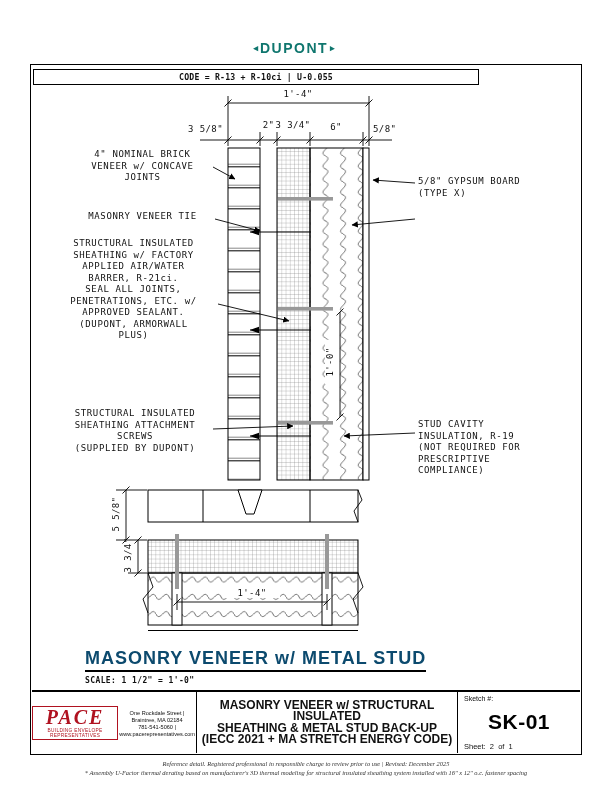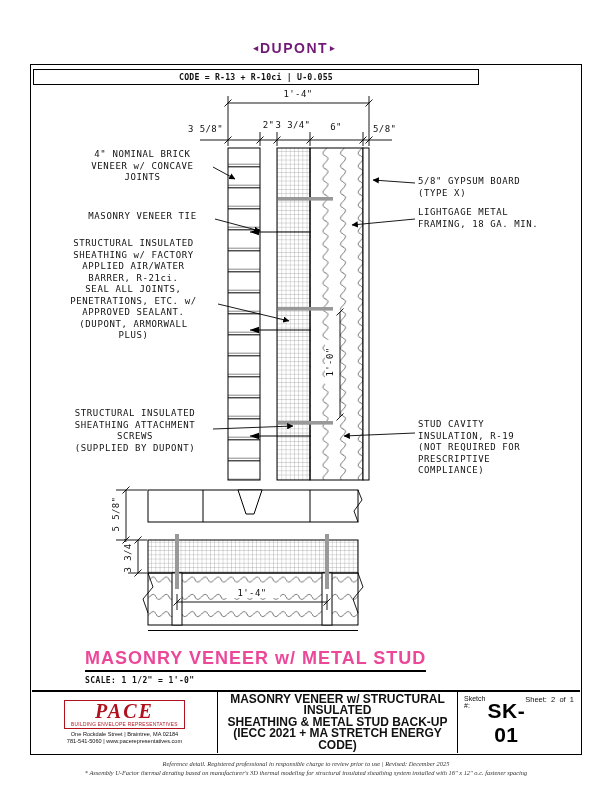--- a/index.html
+++ b/index.html
@@ -6,42 +6,42 @@
   html,body{background:#e8e8e8}
   .page{position:relative;width:612px;height:792px;background:#fff;margin:0 auto;
         font-family:"DejaVu Sans Mono",monospace;color:#111;overflow:hidden}
   .abs{position:absolute}
   .draft{font-size:9px;letter-spacing:.6px;line-height:11.5px;white-space:pre-line}
   .dim{font-size:9px;letter-spacing:.4px;white-space:nowrap}
   .ctr{text-align:center}
   .rot{transform:rotate(-90deg)}
   .wbg{background:#fff;padding:0 2px}
 
-  .logo{top:38px;left:0;width:588px;text-align:center;color:#701a75;
+  .logo{top:38px;left:0;width:588px;text-align:center;color:#0f766e;
         font-family:"Liberation Sans",sans-serif;font-weight:bold}
   .logo .word{font-size:14px;letter-spacing:1.5px;vertical-align:middle}
   .logo .tri{font-size:9px;vertical-align:middle;padding:0 2px}
 
   .frame{left:30px;top:64px;width:552px;height:691px;border:1.8px solid #000}
 
   .codebar{left:33px;top:69px;width:446px;height:16px;display:flex;gap:3px}
   .codebox{flex:1;border:1.6px solid #000;font-weight:bold;font-size:8.2px;letter-spacing:.2px;
            display:flex;align-items:center;justify-content:center;background:#fff;white-space:nowrap}
 
   .dtitle{left:85px;top:648px;font-family:"Liberation Sans",sans-serif;font-weight:bold;
-          font-size:18px;letter-spacing:1px;border-bottom:2.5px solid #000;padding-bottom:1px;color:#ec4899}
+          font-size:18px;letter-spacing:1px;border-bottom:2.5px solid #000;padding-bottom:1px;color:#0c4a6e}
   .dscale{left:85px;top:676px;font-weight:bold;font-size:8px;letter-spacing:.4px}
 
   .tblock{left:32px;top:690px;width:548px;height:63px;display:flex;border-top:2px solid #000;background:#fff}
-  .tcell-left{width:186px;border-right:1.8px solid #000;display:flex;flex-direction:column;
+  .tcell-left{width:165px;border-right:1.8px solid #000;display:flex;flex-direction:row;
               align-items:center;justify-content:center}
   .tcell-mid{flex:1;border-right:1.8px solid #000;display:flex;align-items:center;justify-content:center;
              text-align:center;font-family:"Liberation Sans",sans-serif;font-weight:bold;
              font-size:12px;line-height:11.5px;white-space:pre-line;padding:2px}
-  .tcell-right{width:122px;padding:3px 6px 2px;display:flex;
+  .tcell-right{width:122px;padding:3px 6px 2px;display:flex;flex-direction:column;
                font-family:"Liberation Sans",sans-serif}
   .pace-box{border:1.5px solid #b01220;padding:0 6px 1px;text-align:center}
   .pace-name{font-family:"Liberation Serif",serif;font-style:italic;font-weight:bold;font-size:20px;
              color:#b01220;letter-spacing:2px;line-height:21px}
   .pace-tag{font-size:4.8px;color:#b01220;letter-spacing:.3px;font-family:"Liberation Sans",sans-serif}
   .pace-addr{font-size:5.6px;margin-top:2px;color:#111;text-align:center;line-height:7px;
              font-family:"Liberation Sans",sans-serif}
   .sk-label{font-size:7px}
   .sk-num{font-size:21px;font-weight:bold;text-align:center;letter-spacing:.5px;flex:1;
           display:flex;align-items:center;justify-content:center;color:#000}
@@ -184,22 +184,20 @@
 APPROVED SEALANT.
 (DUPONT, ARMORWALL
 PLUS)</div>
   <div class="abs draft ctr" style="left:55px;top:408px;width:160px">STRUCTURAL INSULATED
 SHEATHING ATTACHMENT
 SCREWS
 (SUPPLIED BY DUPONT)</div>
 
   <div class="abs draft" style="left:418px;top:176px;width:150px">5/8" GYPSUM BOARD
 (TYPE X)</div>
-  <div class="abs draft" style="left:418px;top:207px;width:150px">LIGHTGAGE METAL
-FRAMING, 18 GA. MIN.</div>
   <div class="abs draft" style="left:418px;top:419px;width:150px">STUD CAVITY
 INSULATION, R-19
 (NOT REQUIRED FOR
 PRESCRIPTIVE
 COMPLIANCE)</div>
 
   <div class="abs dim ctr rot" style="left:94px;top:509px;width:44px">5 5/8"</div>
   <div class="abs dim ctr rot" style="left:106px;top:550px;width:44px">3 3/4"</div>
   <div class="abs dim ctr wbg" style="left:224px;top:588px;width:56px">1'-4"</div>
 

